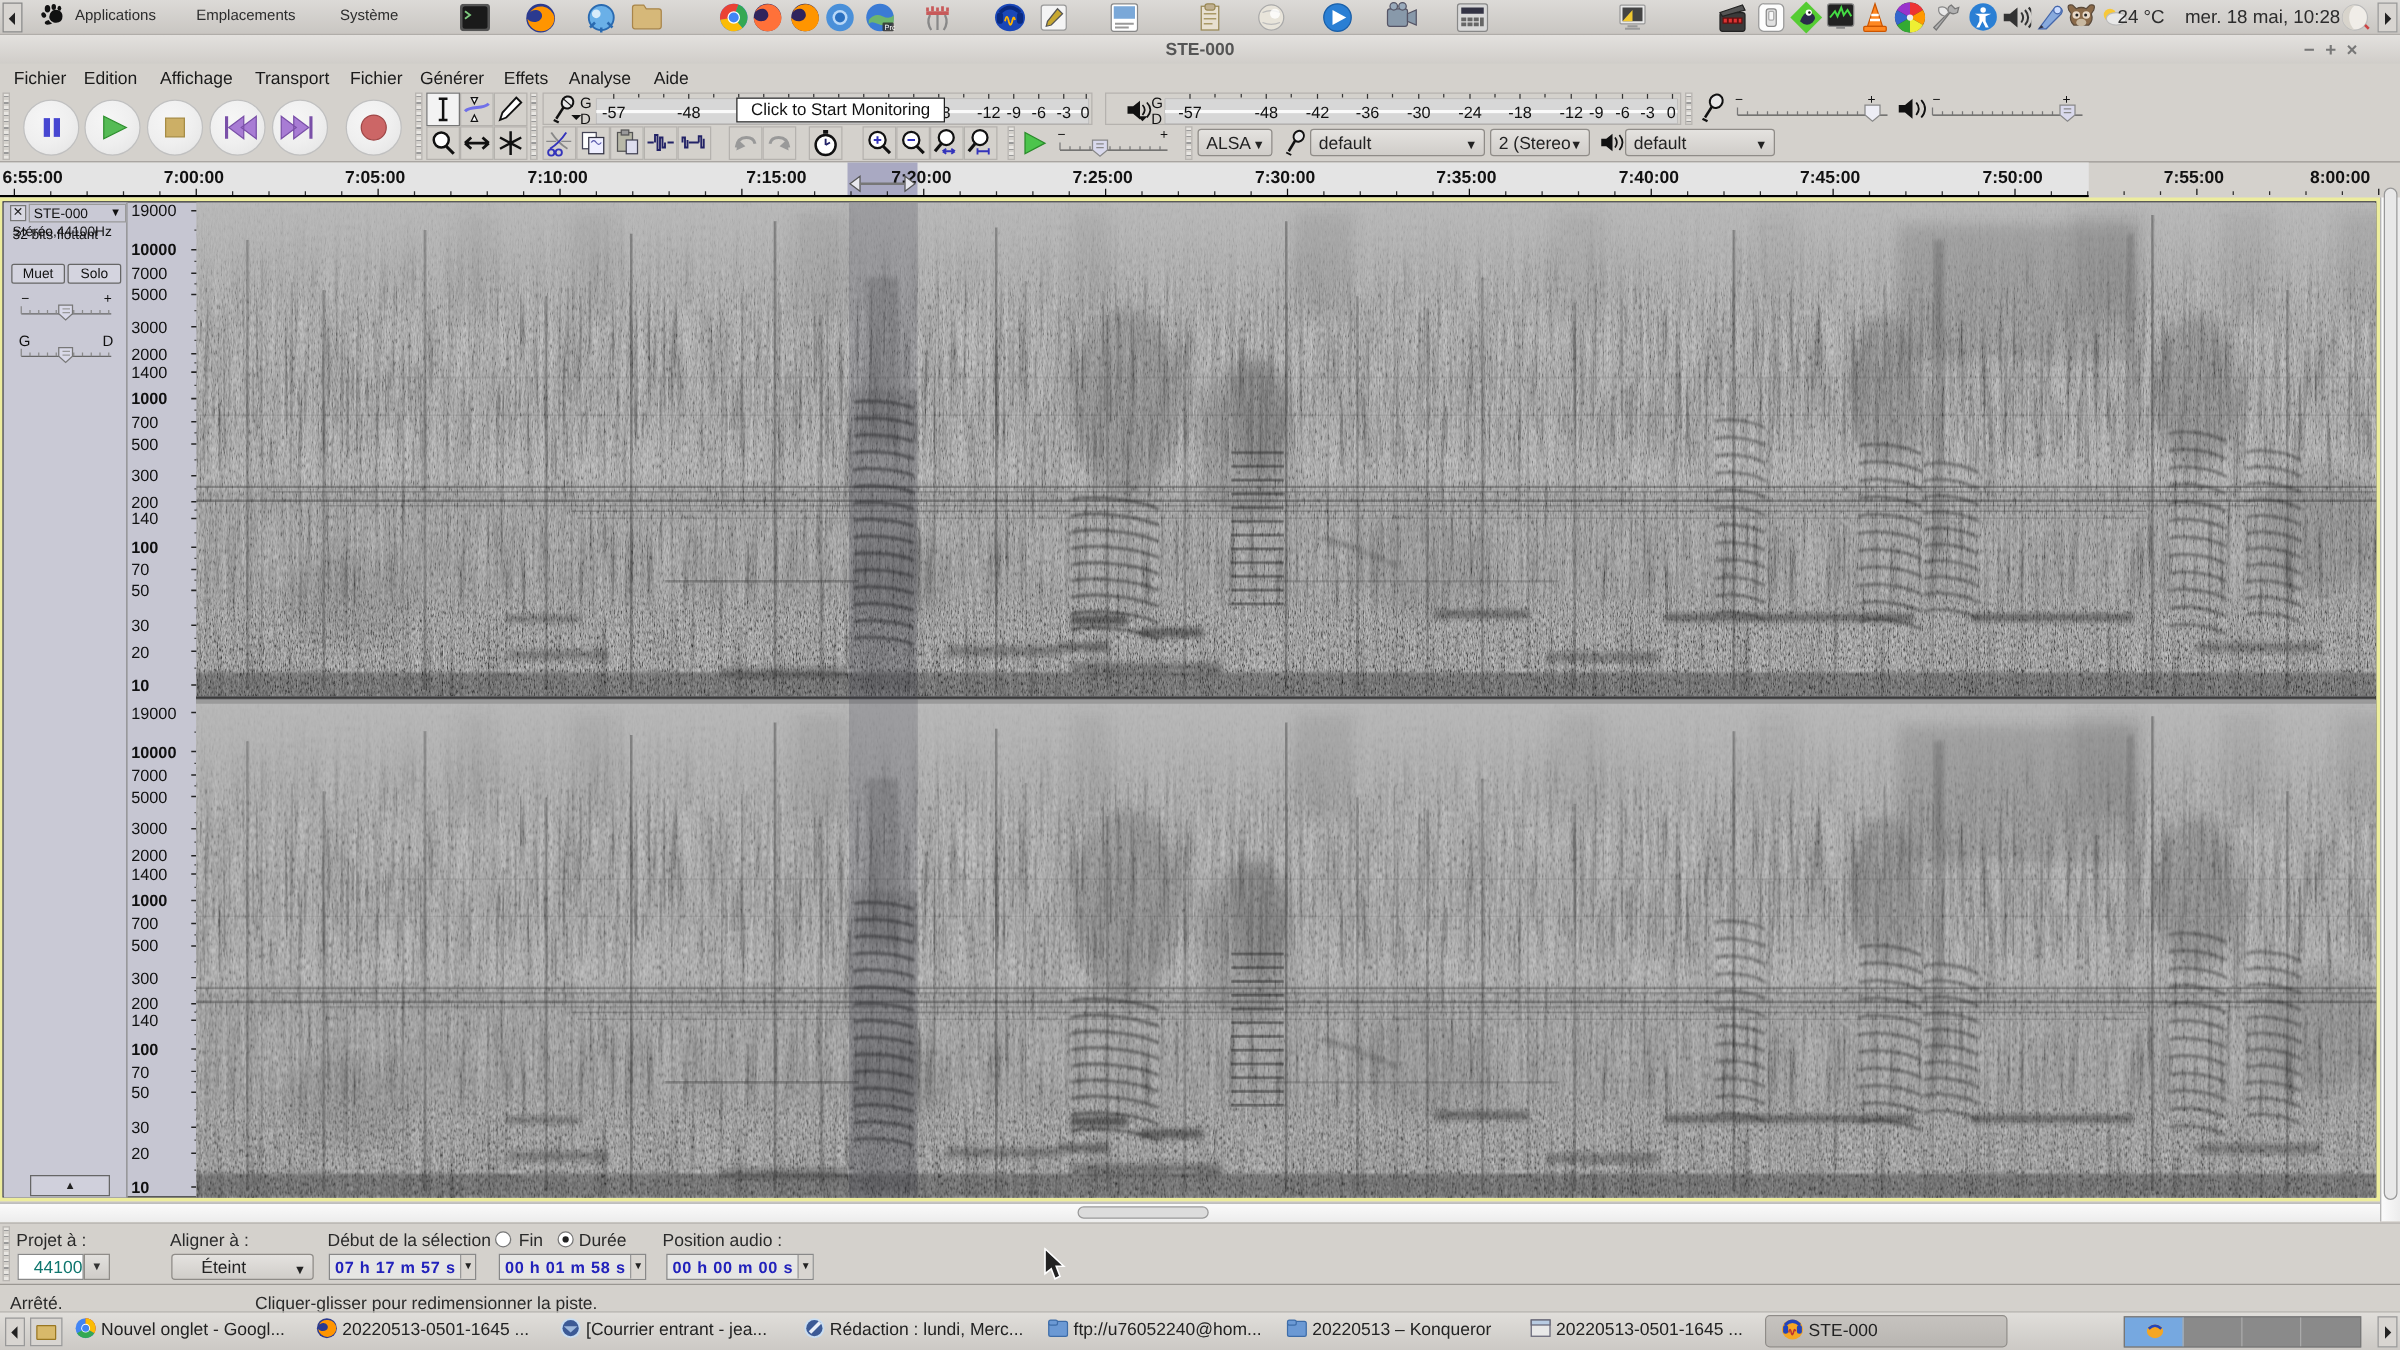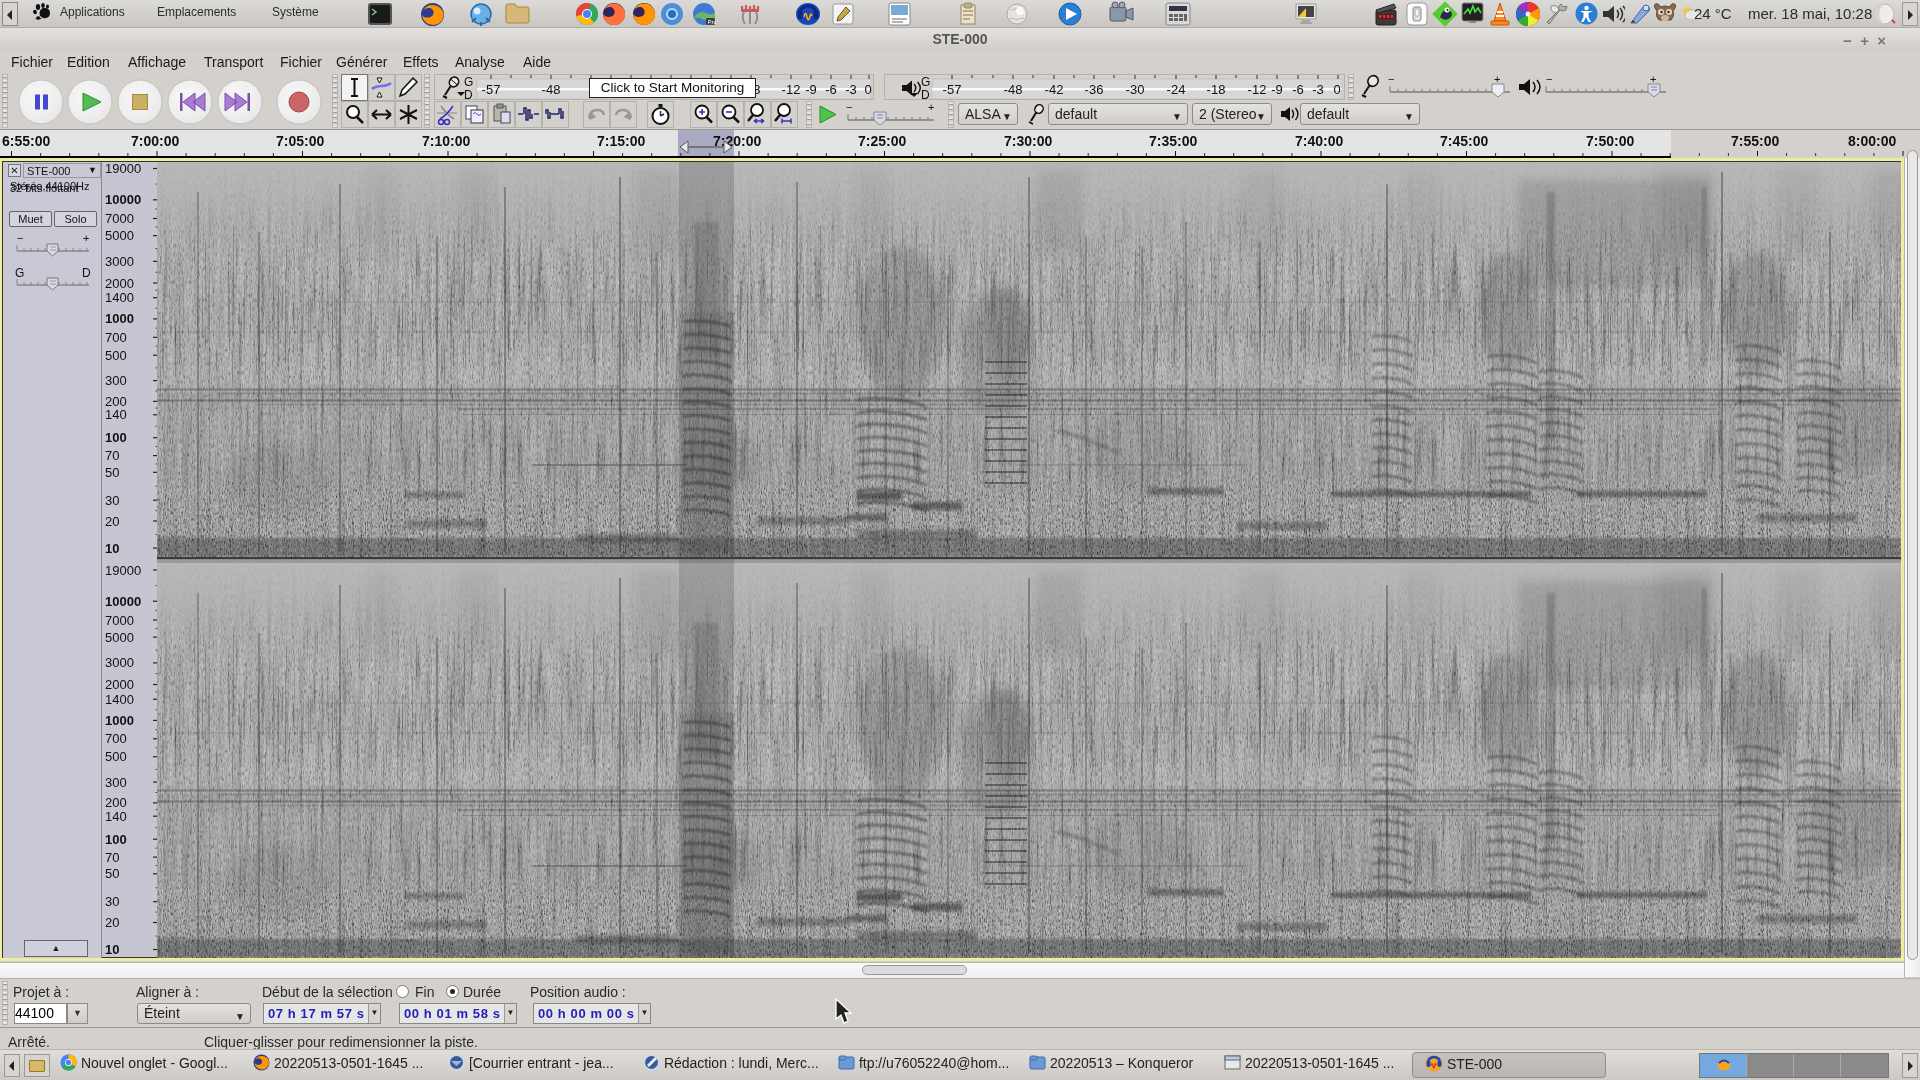--- a/index.html
+++ b/index.html
@@ -3226,24 +3226,24 @@
       <div id="vthumb"></div>
     </div>
   <div id="hscroll">
       <div id="hthumb"></div>
     </div>
 </div>
 
 <div id="seltb">
   <div class="grip" style="left:2px;top:2px;height:44px;"></div>
   <div class="slab" style="left:13px;">Projet à :</div>
-  <div class="abs" style="left:14px;top:24px;width:53px;height:21px;background:#fff;border:1px solid #888;font-size:14px;color:#000000;line-height:19px;padding-left:0;">44100</div>
+  <div class="abs" style="left:14px;top:24px;width:53px;height:21px;background:#fff;border:1px solid #888;font-size:14px;color:#0f766e;line-height:19px;padding-left:12px;">44100</div>
   <div class="abs" style="left:67px;top:24px;width:21px;height:21px;background:linear-gradient(#e2e0dd,#cfccc8);border:1px solid #8f8c88;text-align:center;font-size:9px;line-height:19px;color:#333;">▼</div>
   <div class="slab" style="left:136px;">Aligner à :</div>
-  <div class="combo" style="left:137px;top:24px;width:114px;height:21px;line-height:19px;padding-left:6px;font-size:14px;">Éteint</div>
+  <div class="combo" style="left:137px;top:24px;width:114px;height:21px;line-height:19px;padding-left:23px;font-size:14px;">Éteint</div>
   <div class="slab" style="left:262px;">Début de la sélection</div>
   <div class="abs" style="left:396px;top:6px;width:13px;height:13px;border:1px solid #777;border-radius:50%;background:#fff;"></div>
   <div class="slab" style="left:415px;">Fin</div>
   <div class="abs" style="left:446px;top:6px;width:13px;height:13px;border:1px solid #777;border-radius:50%;background:#fff;"></div>
   <div class="abs" style="left:450px;top:10px;width:5px;height:5px;border-radius:50%;background:#222;"></div>
   <div class="slab" style="left:463px;">Durée</div>
   <div class="tfield" style="left:263px;width:118px;">07 h 17 m 57 s<i>▼</i></div>
   <div class="tfield" style="left:399px;width:118px;">00 h 01 m 58 s<i>▼</i></div>
   <div class="slab" style="left:530px;">Position audio :</div>
   <div class="tfield" style="left:533px;width:118px;">00 h 00 m 00 s<i>▼</i></div>

